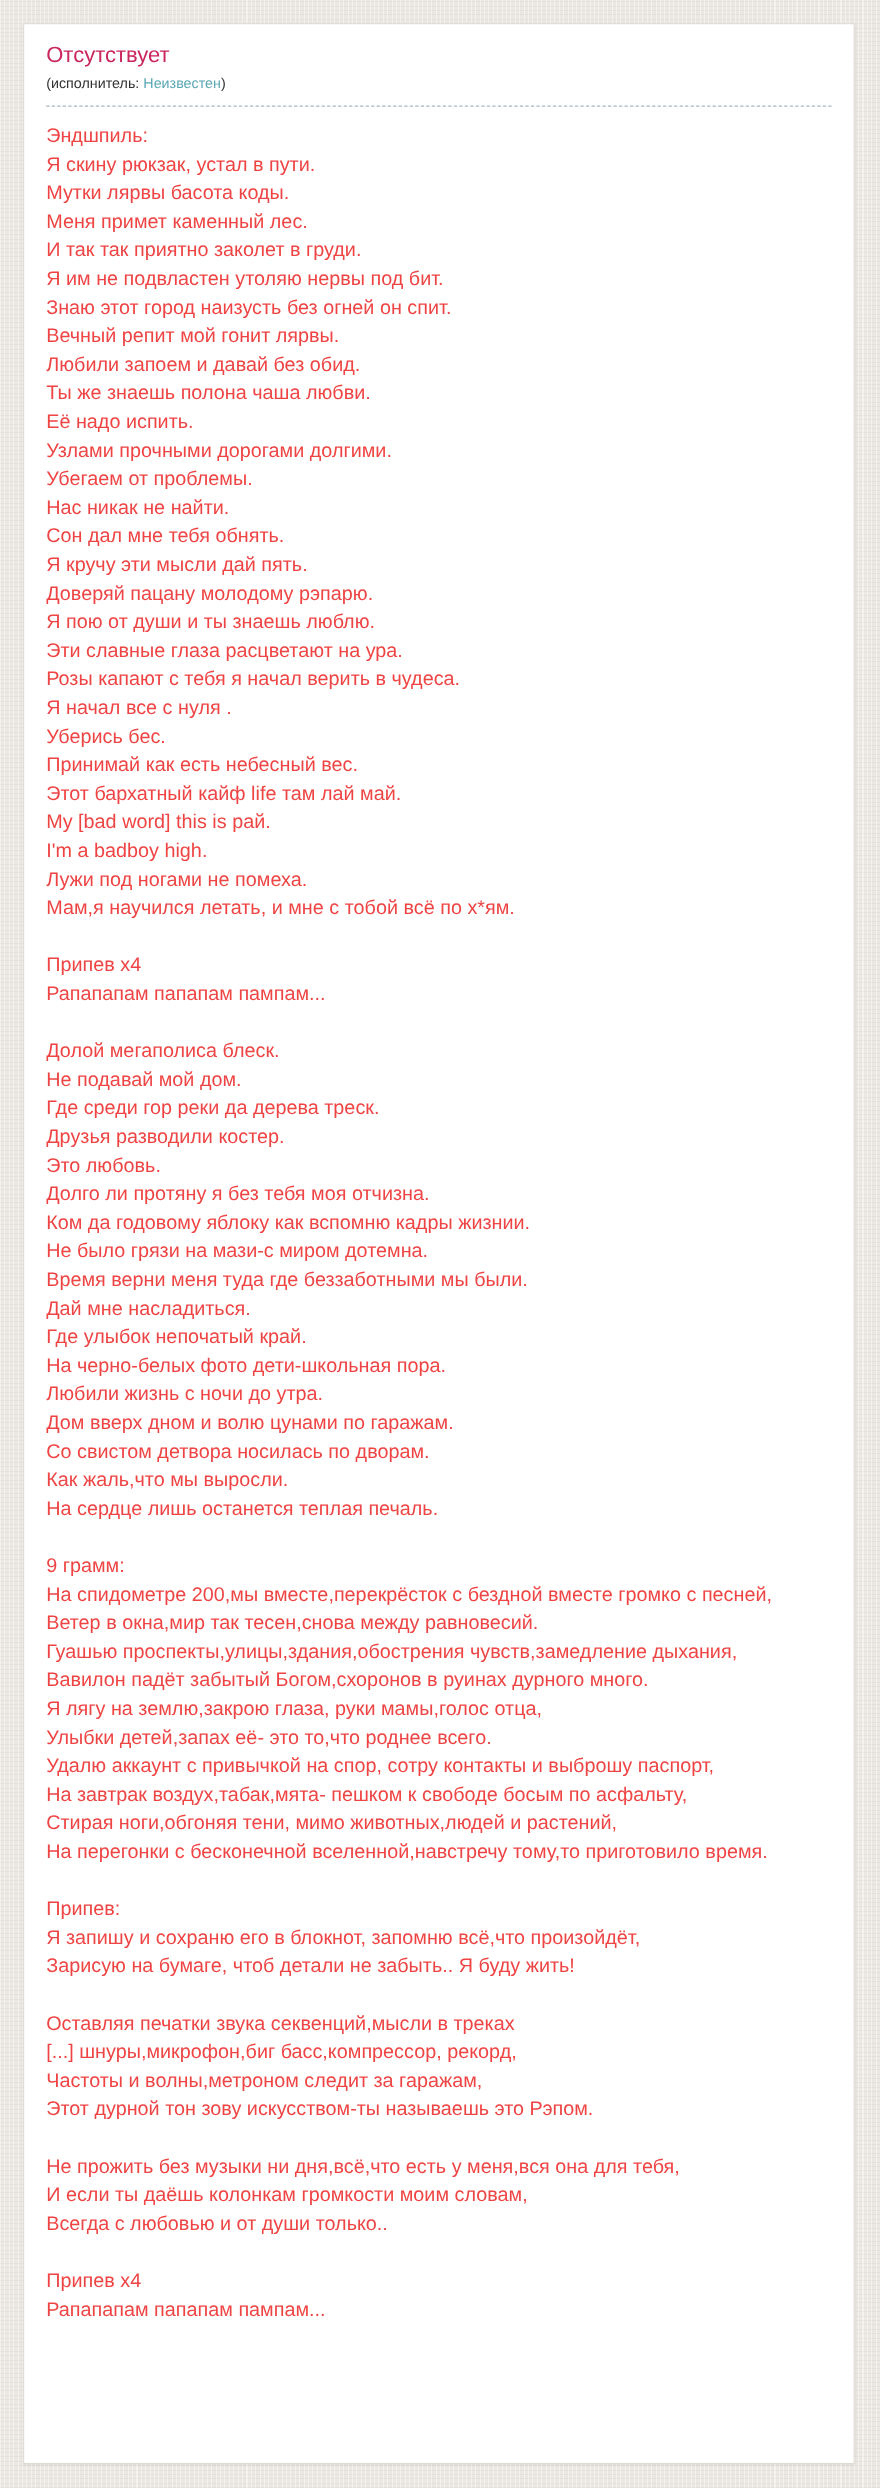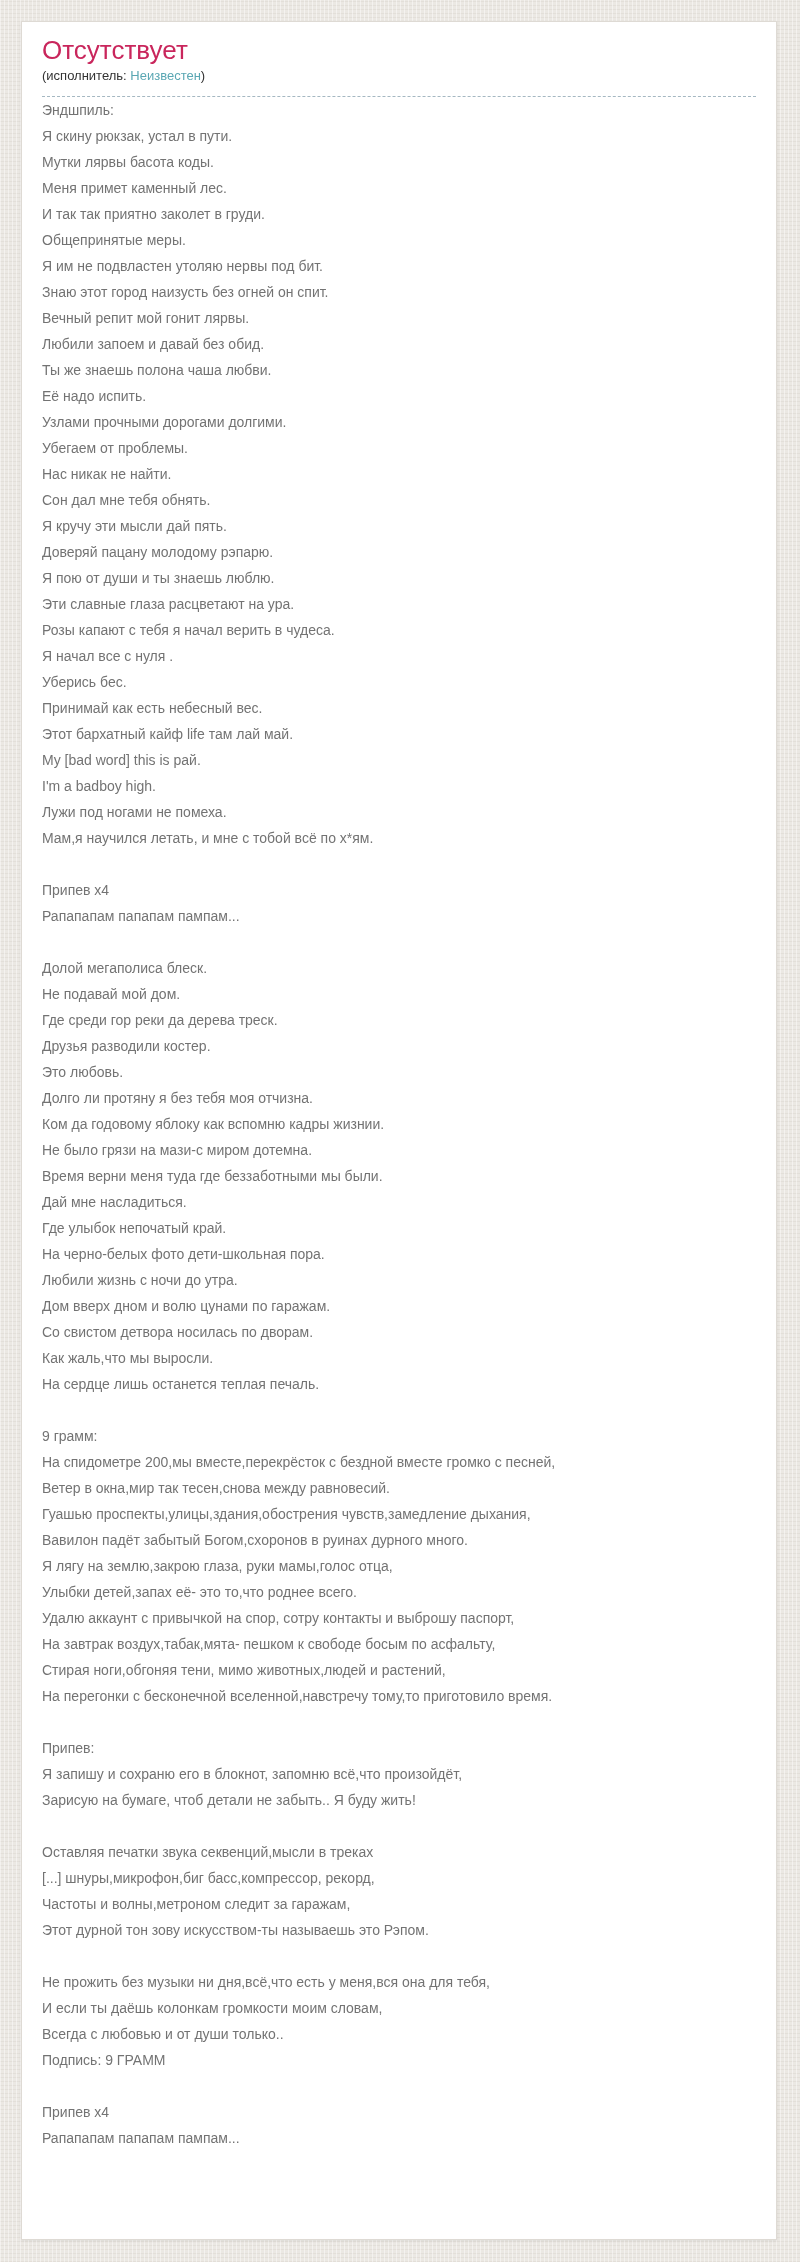--- a/index.html
+++ b/index.html
@@ -24,39 +24,40 @@
     border: 1px solid #dedad4;
     box-shadow: 0 1px 3px rgba(0,0,0,0.07);
     padding: 13px 20px 16px 20px;
   }
   .song-header {
     border-bottom: 1px dashed #a5b8c2;
     padding-bottom: 10px;
   }
   .song-title {
     margin: 0;
-    font-size: 26px;
+    font-size: 20px;
     font-weight: normal;
     line-height: 30px;
     color: #c9265c;
   }
   .artist-line {
     font-size: 13px;
     line-height: 21px;
     color: #333333;
   }
   .artist-link {
     color: #5aa7b3;
     text-decoration: none;
     cursor: pointer;
   }
   .lyrics {
-    font-size: 14px;
+    margin-top: 13px;
+    font-size: 18px;
     line-height: 26px;
-    color: #737373;
+    color: #ef4444;
     overflow: hidden;
   }
   .lyric-line {
     min-height: 26px;
     white-space: pre;
   }
 </style>
 </head>
 <body>
 
@@ -64,21 +65,20 @@
   <div class="song-header">
     <h1 class="song-title" style="color: rgb(201, 38, 92);">Отсутствует</h1>
     <div class="artist-line"><span>(исполнитель: </span><a class="artist-link" style="color: rgb(90, 167, 179);">Неизвестен</a><span>)</span></div>
   </div>
   <div class="lyrics">
       <div class="lyric-line">Эндшпиль:</div>
       <div class="lyric-line">Я скину рюкзак, устал в пути.</div>
       <div class="lyric-line">Мутки лярвы басота коды.</div>
       <div class="lyric-line">Меня примет каменный лес.</div>
       <div class="lyric-line">И так так приятно заколет в груди.</div>
-      <div class="lyric-line">Общепринятые меры.</div>
       <div class="lyric-line">Я им не подвластен утоляю нервы под бит.</div>
       <div class="lyric-line">Знаю этот город наизусть без огней он спит.</div>
       <div class="lyric-line">Вечный репит мой гонит лярвы.</div>
       <div class="lyric-line">Любили запоем и давай без обид.</div>
       <div class="lyric-line">Ты же знаешь полона чаша любви.</div>
       <div class="lyric-line">Её надо испить.</div>
       <div class="lyric-line">Узлами прочными дорогами долгими.</div>
       <div class="lyric-line">Убегаем от проблемы.</div>
       <div class="lyric-line">Нас никак не найти.</div>
       <div class="lyric-line">Сон дал мне тебя обнять.</div>
@@ -134,18 +134,17 @@
       <div class="lyric-line">Зарисую на бумаге, чтоб детали не забыть.. Я буду жить!</div>
       <div class="lyric-line"></div>
       <div class="lyric-line">Оставляя печатки звука секвенций,мысли в треках</div>
       <div class="lyric-line">[...] шнуры,микрофон,биг басс,компрессор, рекорд,</div>
       <div class="lyric-line">Частоты и волны,метроном следит за гаражам,</div>
       <div class="lyric-line">Этот дурной тон зову искусством-ты называешь это Рэпом.</div>
       <div class="lyric-line"></div>
       <div class="lyric-line">Не прожить без музыки ни дня,всё,что есть у меня,вся она для тебя,</div>
       <div class="lyric-line">И если ты даёшь колонкам громкости моим словам,</div>
       <div class="lyric-line">Всегда с любовью и от души только..</div>
-      <div class="lyric-line">Подпись: 9 ГРАММ</div>
       <div class="lyric-line"></div>
       <div class="lyric-line">Припев x4</div>
       <div class="lyric-line">Рапапапам папапам пампам...</div>
     </div>
 </div>
 
 </body></html>

